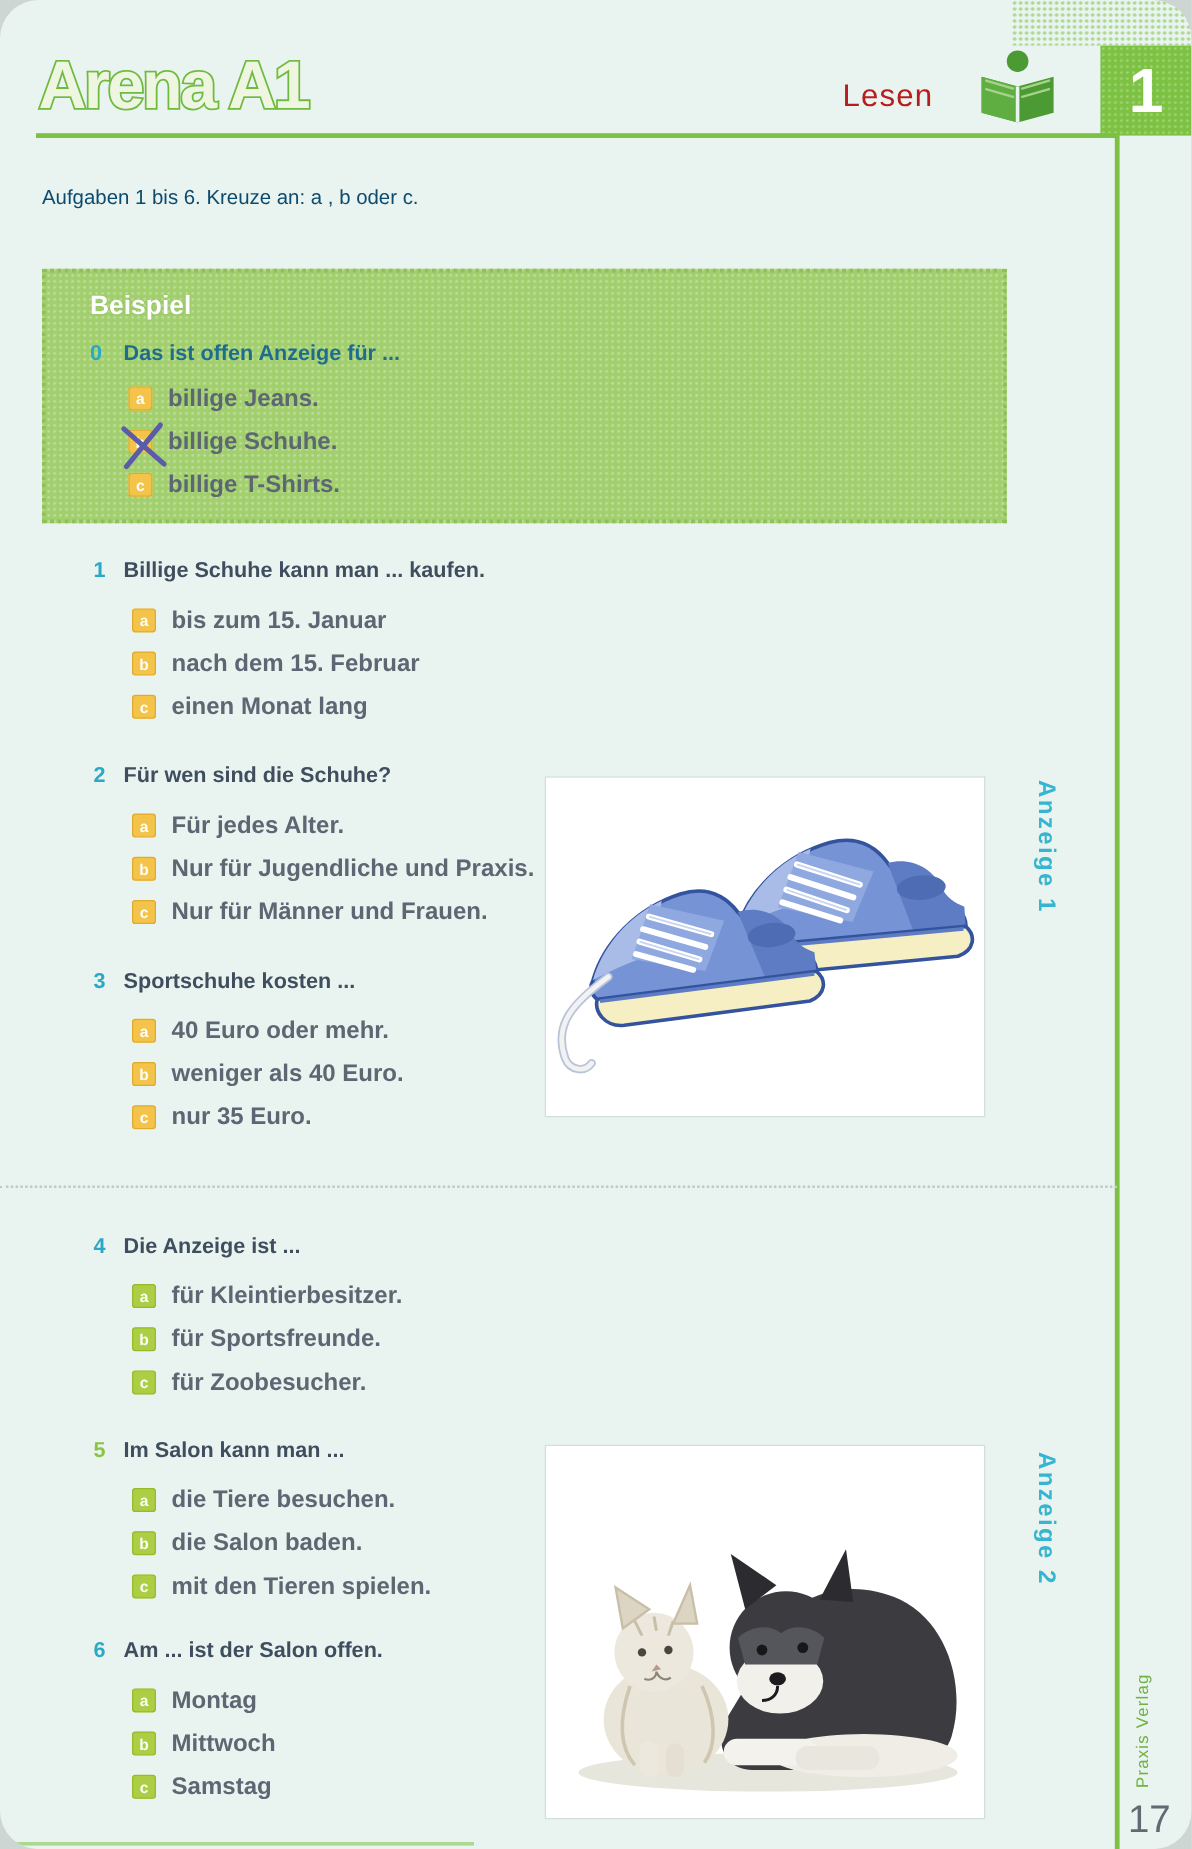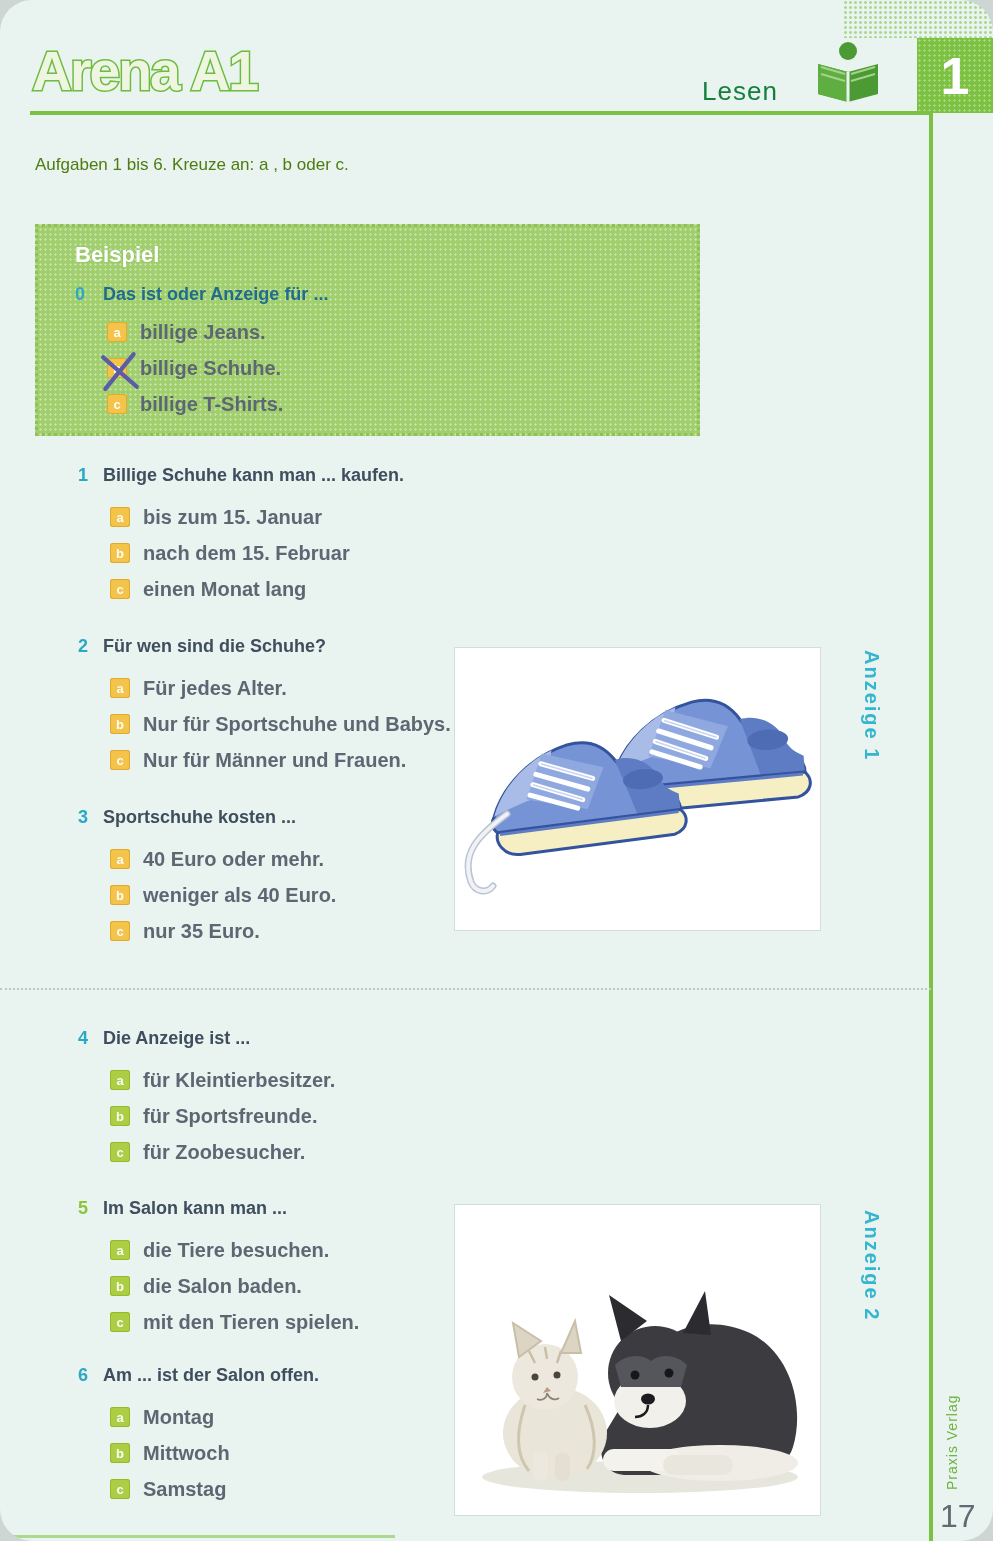--- a/index.html
+++ b/index.html
@@ -5,45 +5,45 @@
   * { margin:0; padding:0; box-sizing:border-box; }
   html,body { background:#cdd6d2; }
   body { font-family:"Liberation Sans", sans-serif; }
   .page {
     position:relative; width:993px; height:1541px;
     background:#e9f3ef; overflow:hidden; margin:0 auto;border-radius:32px;
   }
 
   
   .title-svg { position:absolute; left:28px; top:28px; }
-  .section-label { position:absolute; left:702px; top:76px; font-size:26px; color:#15803d; letter-spacing:1px; }
+  .section-label { position:absolute; left:702px; top:64px; font-size:26px; color:#b91c1c; letter-spacing:1px; }
   .reader-icon { position:absolute; left:808px; top:38px; }
   .unit-box {
     position:absolute; left:917px; top:38px; width:76px; height:75px;
     background-color:#7cc142;
     background-image:radial-gradient(circle, rgba(255,255,255,0.30) 1px, transparent 1.4px);
     background-size:5px 5px;
     display:flex; align-items:center; justify-content:center;
   }
   .unit-box span { color:#ffffff; font-size:52px; font-weight:bold; }
   .corner-dots {
     position:absolute; right:0; top:0; width:150px; height:38px;
     background-image:radial-gradient(circle, rgba(124,193,66,0.55) 1.2px, transparent 1.6px);
     background-size:5px 5px;
   }
   .hrule { position:absolute; left:30px; top:111px; width:901px; height:4px; background:#7cc142; }
   .vrule { position:absolute; left:929px; top:111px; width:4px; height:1430px; background:#7cc142; }
   .bottom-sliver { position:absolute; left:0; top:1535px; width:395px; height:3px; background:rgba(124,193,66,0.55); }
 
   
-  .instructions { position:absolute; left:35px; top:152px; font-size:17px; line-height:25px; color:#4d7c0f; }
+  .instructions { position:absolute; left:35px; top:152px; font-size:17px; line-height:25px; color:#0c4a6e; }
 
   
   .beispiel-box {
-    position:absolute; left:35px; top:224px; width:665px; height:212px;
+    position:absolute; left:35px; top:224px; width:804px; height:212px;
     background-color:#a2cf6e;
     background-image:radial-gradient(circle, rgba(255,255,255,0.35) 1px, transparent 1.4px);
     background-size:5px 5px;
     border:3px dotted #8fc05a;
     padding:15px 0 0 37px;
   }
   .bsp-title { font-size:22px; line-height:26px; font-weight:bold; color:#ffffff; text-shadow:0 0 2px rgba(120,170,80,0.6); }
   .bsp-q { display:flex; gap:10px; margin-top:14px; line-height:24px; }
   .bsp-q .qnum { width:18px; }
   .bsp-qtext { color:#1f6c8f; font-weight:bold; font-size:18px; }
@@ -121,21 +121,21 @@
   <div class="bottom-sliver"></div>
 
   <div class="instructions">
     <div>Aufgaben 1 bis 6. Kreuze an: a , b oder c.</div>
   </div>
 
   <div class="beispiel-box">
     <div class="bsp-title">Beispiel</div>
     <div class="bsp-q">
       <span class="qnum">0</span>
-      <span class="bsp-qtext">Das ist oder Anzeige für ...</span>
+      <span class="bsp-qtext">Das ist offen Anzeige für ...</span>
     </div>
     <div class="bsp-opts">
       <div class="opt">
         <span class="obox yellow">a</span>
         <span class="otext">billige Jeans.</span>
       </div>
       <div class="opt">
         <span class="obox yellow">b</span>
         <span class="otext">billige Schuhe.</span>
       </div>
@@ -175,21 +175,21 @@
       <span class="qnum">2</span>
       <span class="qtext">Für wen sind die Schuhe?</span>
     </div>
     <div class="opts">
       <div class="opt">
         <span class="obox yellow">a</span>
         <span class="otext">Für jedes Alter.</span>
       </div>
       <div class="opt">
         <span class="obox yellow">b</span>
-        <span class="otext">Nur für Sportschuhe und Babys.</span>
+        <span class="otext">Nur für Jugendliche und Praxis.</span>
       </div>
       <div class="opt">
         <span class="obox yellow">c</span>
         <span class="otext">Nur für Männer und Frauen.</span>
       </div>
     </div>
   </div>
 
   <div class="question" style="top:805px;">
     <div class="qhead">

